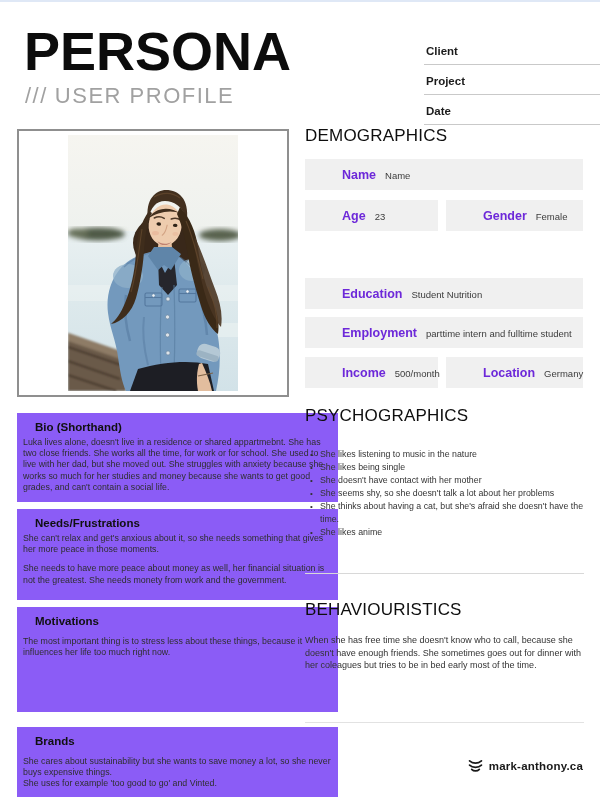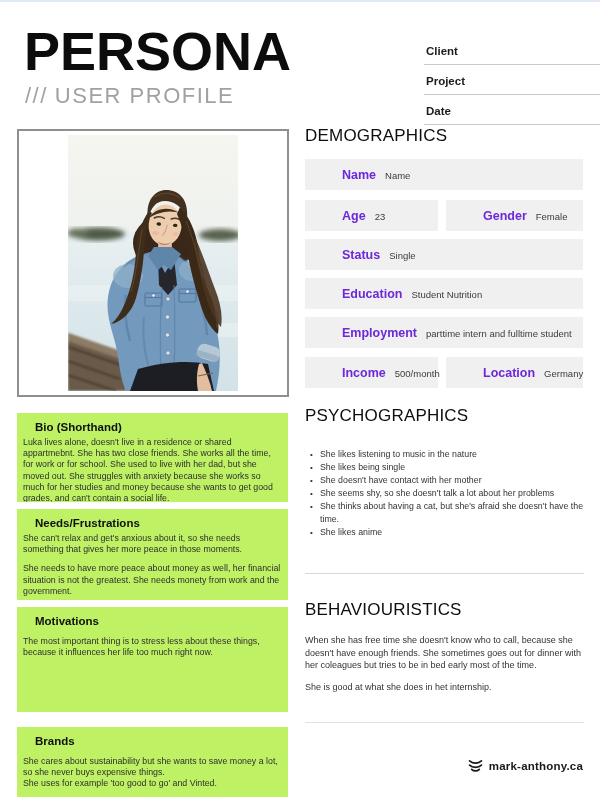--- a/index.html
+++ b/index.html
@@ -19,21 +19,21 @@
   .mlabel{font-size:11.5px;font-weight:bold;color:#1b1b1b;}
   .mvalue{font-size:10px;color:#444;margin-left:6px;}
 
   
   .photo-frame{position:absolute;left:17px;top:129px;width:272px;height:268px;
                border:2px solid #8f8f8f;box-sizing:border-box;background:#fff;
                display:flex;align-items:center;justify-content:center;}
   svg.photo{display:block;}
 
   
-  .lsec{position:absolute;left:17px;width:271px;background:#bef264;box-sizing:border-box;
+  .lsec{position:absolute;left:17px;width:321px;background:#8b5cf6;box-sizing:border-box;
         padding:8px 6px;overflow:hidden;}
   .ltitle{font-size:11.5px;font-weight:bold;color:#101010;margin:0 0 0 12px;}
   .lsec p{margin:4px 0 0 0;font-size:8.8px;line-height:11.2px;color:#2e2e2e;}
   .lsec p + p{margin-top:8px;}
   .lsec.s1{top:413px;height:89px;}
   .lsec.s2{top:509px;height:91px;}
   .lsec.s3{top:607px;height:105px;}
   .lsec.s3 p:first-of-type{margin-top:9px;}
   .lsec.s4{top:727px;height:70px;}
   .lsec.s4 p:first-of-type{margin-top:9px;}
@@ -219,24 +219,20 @@
     <span class="fvalue">Name</span>
   </div>
   <div class="field f-age">
     <span class="flabel">Age</span>
     <span class="fvalue">23</span>
   </div>
   <div class="field f-gender">
     <span class="flabel">Gender</span>
     <span class="fvalue">Female</span>
   </div>
-  <div class="field f-status">
-    <span class="flabel">Status</span>
-    <span class="fvalue">Single</span>
-  </div>
   <div class="field f-education">
     <span class="flabel">Education</span>
     <span class="fvalue">Student Nutrition</span>
   </div>
   <div class="field f-employment">
     <span class="flabel">Employment</span>
     <span class="fvalue">parttime intern and fulltime student</span>
   </div>
   <div class="field f-income">
     <span class="flabel">Income</span>
@@ -254,21 +250,20 @@
     <li>She doesn't have contact with her mother</li>
     <li>She seems shy, so she doesn't talk a lot about her problems</li>
     <li>She thinks about having a cat, but she's afraid she doesn't have the time.</li>
     <li>She likes anime</li>
   </ul>
 
   <div class="divider" id="div1"></div>
 
   <h2 class="rtitle" id="behav-title">BEHAVIOURISTICS</h2>
   <p class="behav-p" id="behav-p1">When she has free time she doesn't know who to call, because she doesn't have enough friends. She sometimes goes out for dinner with her coleagues but tries to be in bed early most of the time.</p>
-  <p class="behav-p" id="behav-p2">She is good at what she does in het internship.</p>
 
   <div class="divider" id="div2"></div>
 
   <div class="brandmark">
     <svg width="17" height="17" viewBox="0 0 20 20" fill="none" stroke="#191919" stroke-width="2" stroke-linecap="round">
       <path d="M3 4.5 C6.5 8, 13.5 8, 17 4.5"></path>
       <path d="M3 9.5 C6.5 13, 13.5 13, 17 9.5"></path>
       <path d="M5.5 14.5 C8 17, 12 17, 14.5 14.5"></path>
     </svg>
     <span class="btext">mark-anthony.ca</span>

